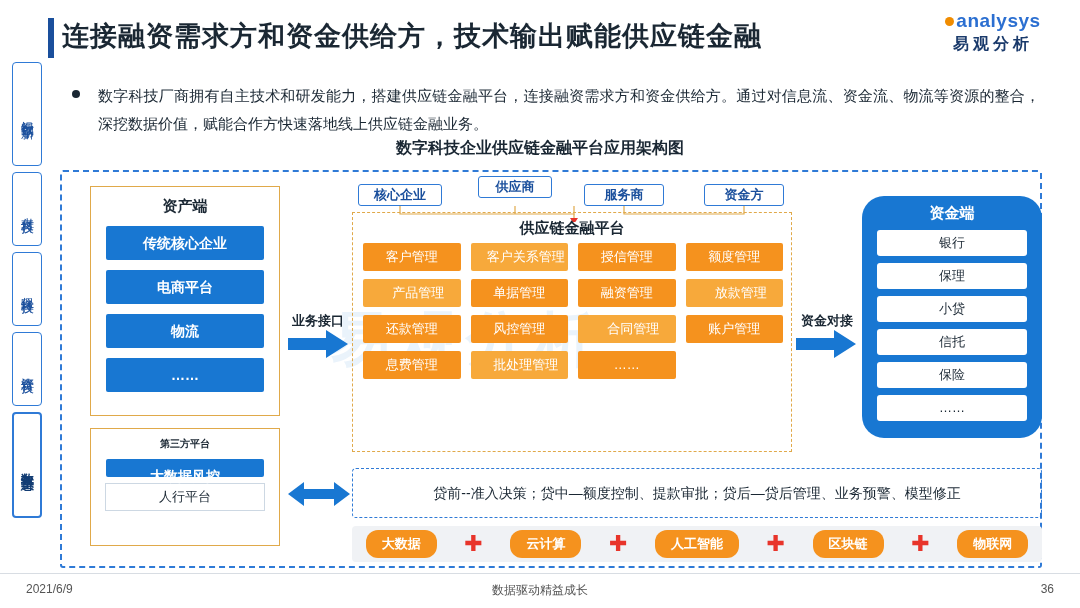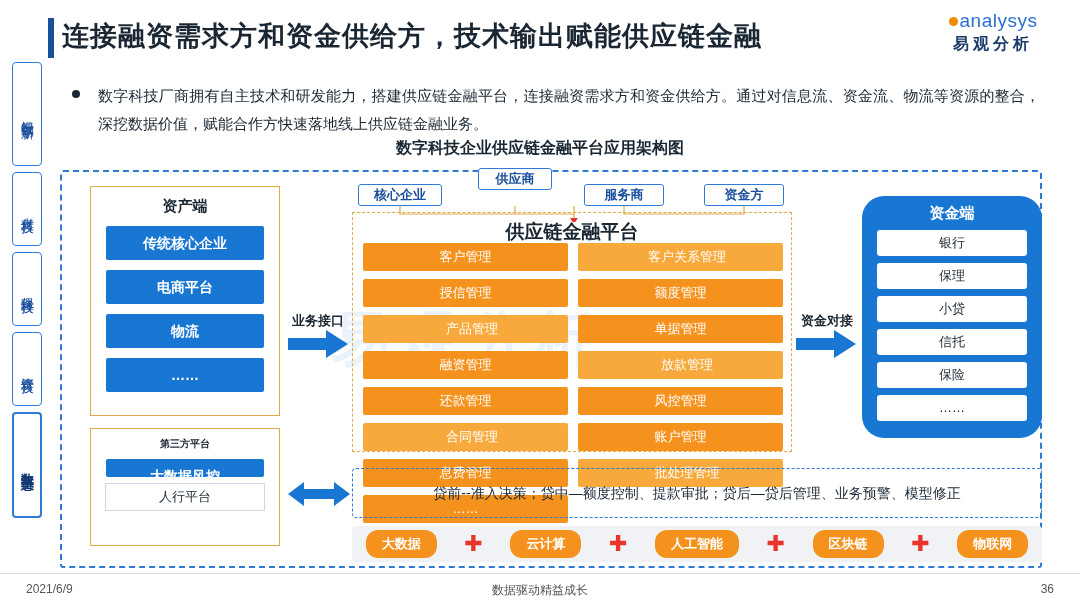--- a/index.html
+++ b/index.html
@@ -20,21 +20,21 @@
   }
   #page-title{
     position:absolute;left:62px;top:18px;
     font-size:27px;font-weight:bold;color:#1a2733;
     letter-spacing:1px;white-space:nowrap;
   }
   #logo{
     position:absolute;right:22px;top:10px;width:130px;height:50px;text-align:center;
   }
   #logo-name{
-    font-size:19px;color:#2b6fd1;font-weight:normal;letter-spacing:.5px;
+    font-size:19px;color:#2b6fd1;font-weight:bold;letter-spacing:.5px;
   }
   #logo-sub{
     font-size:16px;color:#1a3a6b;font-weight:bold;letter-spacing:4px;margin-top:2px;
   }
   #logo-dot{
     display:inline-block;width:9px;height:9px;border-radius:50%;
     background:#f08c00;margin-right:2px;vertical-align:middle;
   }
   
   #bullet-wrap{
@@ -108,34 +108,34 @@
     background:#fff;
   }
   
   .role-tag{
     position:absolute;height:22px;line-height:20px;
     border:1px solid #2f7ad6;border-radius:3px;background:#fff;
     color:#1a4f9c;font-size:13px;font-weight:bold;text-align:center;
     box-sizing:border-box;
   }
   #role-0{left:358px;top:184px;width:84px;}
-  #role-1{left:478px;top:168px;width:74px;}
+  #role-1{left:478px;top:176px;width:74px;}
   #role-2{left:584px;top:184px;width:80px;}
   #role-3{left:704px;top:184px;width:80px;}
   
   #platform{
     position:absolute;left:352px;top:212px;width:440px;height:240px;
     border:1px dashed #e0a94a;box-sizing:border-box;background:transparent;
   }
   #platform-title{
-    text-align:center;font-size:19px;font-weight:bold;color:#1a2733;margin-top:6px;
+    text-align:center;font-size:15px;font-weight:bold;color:#1a2733;margin-top:6px;
   }
   #platform-grid{
     position:absolute;left:10px;top:30px;width:420px;
-    display:grid;grid-template-columns:repeat(2,1fr);
+    display:grid;grid-template-columns:repeat(4,1fr);
     gap:8px 10px;
   }
   .orange-cell{
     height:28px;line-height:28px;text-align:center;
     background:#f5921e;color:#fff;font-size:13px;border-radius:2px;
   }
   .orange-cell.mid{background:#f7a93b;padding-left:13px;}
   
   #fund-panel{
     position:absolute;left:862px;top:196px;width:180px;height:242px;

